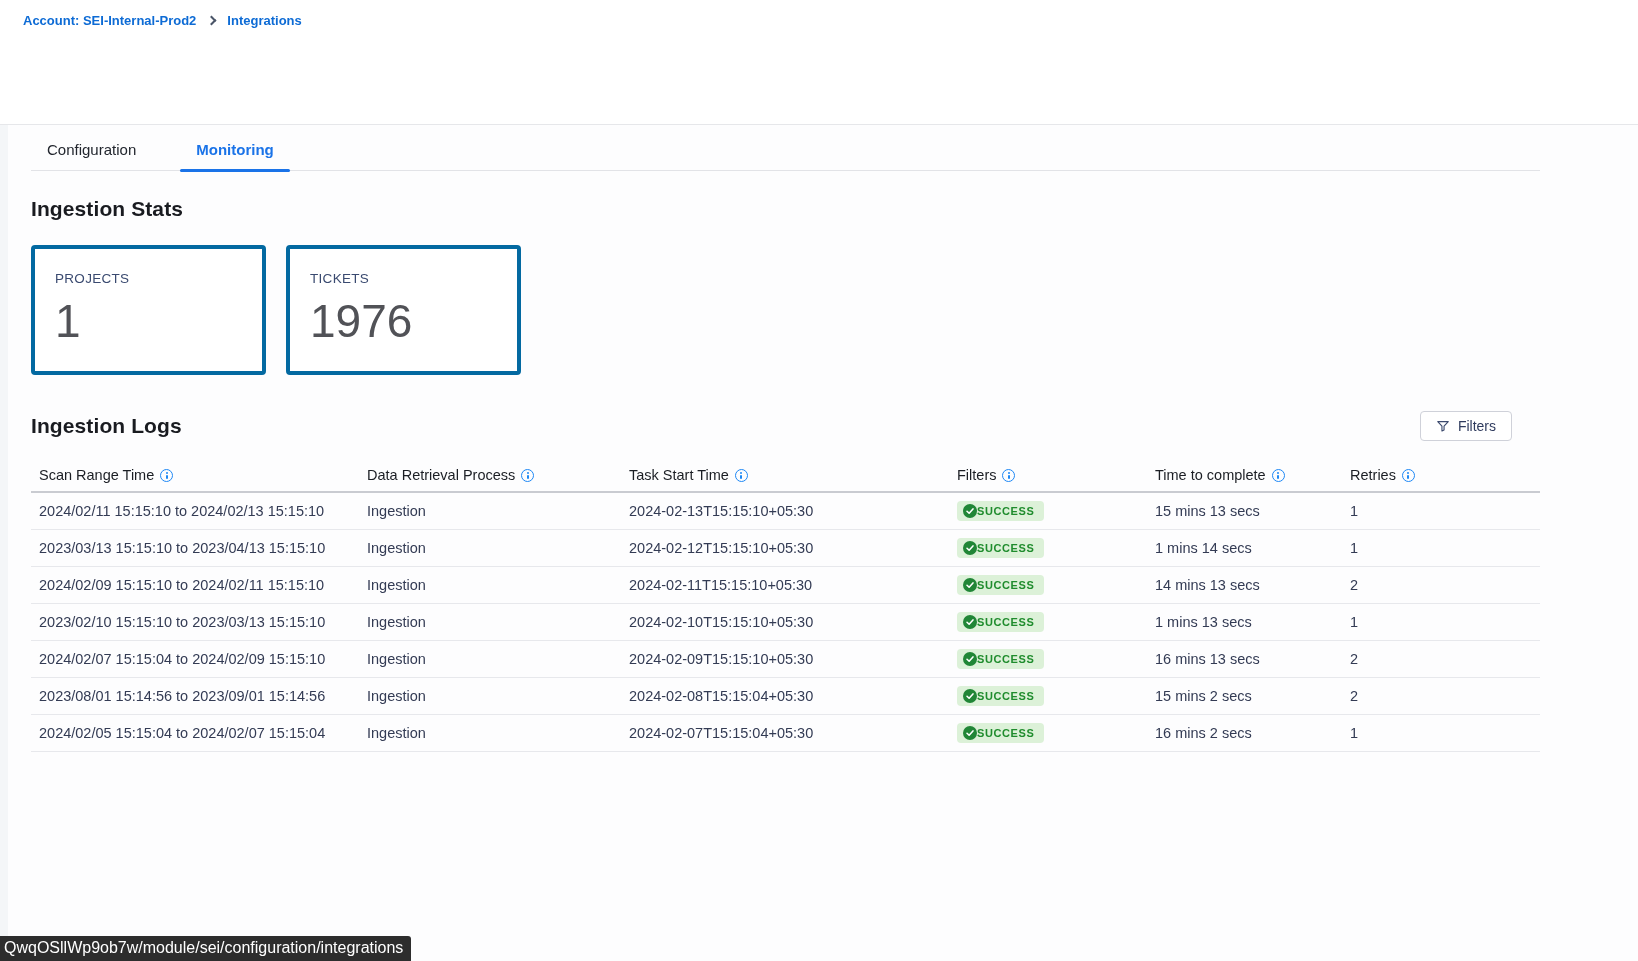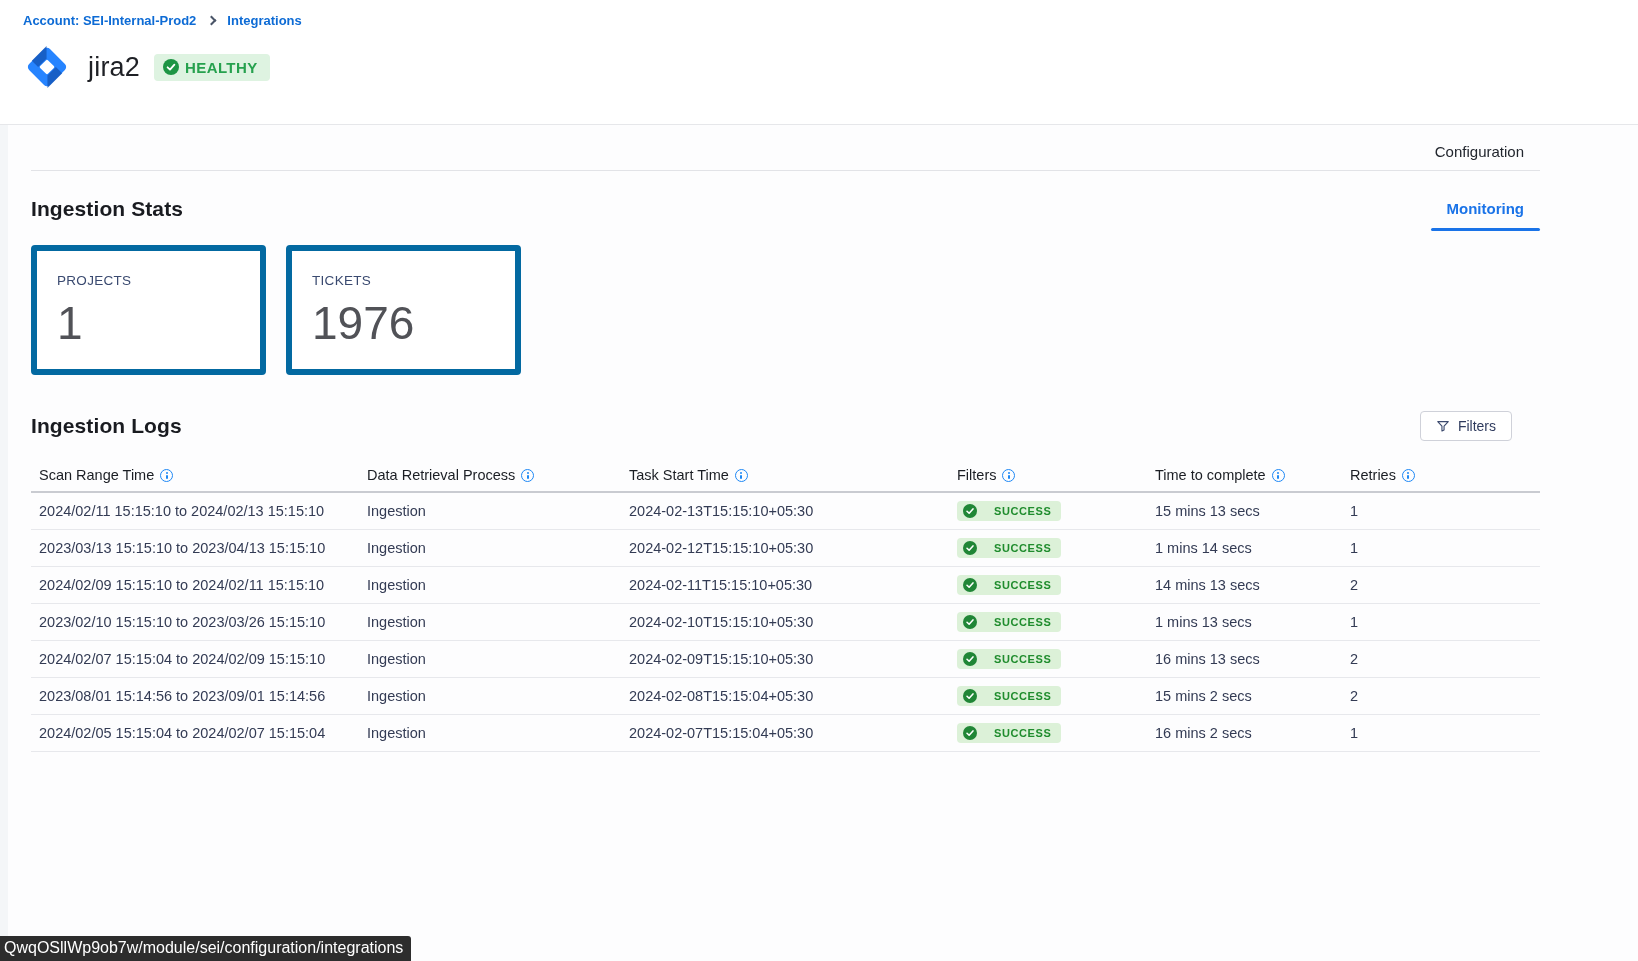--- a/index.html
+++ b/index.html
@@ -57,21 +57,20 @@
     margin-left: 31px;
     width: 1509px;
   }
 
   
   .tabs-bar {
     display: flex; align-items: flex-end; gap: 28px;
     border-bottom: 1px solid #e2e3e7;
     padding-top: 18px;
     height: 46px;
-    flex-direction: column;
   }
   .tab {
     padding: 0 16px 12px 16px;
     font-size: 15px; color: #22262e; cursor: pointer;
     position: relative; white-space: nowrap;
   }
   .tab.active { color: #1a73e8; font-weight: 700; }
   .tab.active::after {
     content: ""; position: absolute; left: 0; right: 0; bottom: -1.5px;
     height: 2.5px; background: #1a73e8; border-radius: 2px;
@@ -80,21 +79,21 @@
   
   .section-heading {
     font-size: 21px; font-weight: 700; color: #191b20; letter-spacing: 0.1px;
   }
   .stats-heading { margin-top: 26px; }
 
   
   .stat-cards { display: flex; gap: 20px; margin-top: 24px; }
   .stat-card {
     width: 235px; height: 130px;
-    background: #ffffff; border: 6px solid #0369a1; border-radius: 4px;
+    background: #ffffff; border: 4px solid #0369a1; border-radius: 4px;
     padding: 22px 20px;
   }
   .stat-label {
     font-size: 13.5px; font-weight: 500; color: #3a4a70; letter-spacing: 0.3px;
   }
   .stat-value {
     margin-top: 8px; font-size: 46px; font-weight: 400; color: #515257;
   }
 
   
@@ -139,21 +138,21 @@
     content: ""; position: absolute; left: 50%; top: 5px;
     width: 2px; height: 4px; margin-left: -1px; background: #1e88f5; border-radius: 1px;
   }
   .t-body .t-row {
     height: 37px;
     border-bottom: 1px solid #e7e8ec;
     background: transparent;
     font-size: 14.5px; color: #333b54;
   }
   .status-badge {
-    display: inline-flex; align-items: center; gap: 17px;
+    display: inline-flex; align-items: center; gap: 0;
     background: #dcf1d8; border-radius: 4px; padding: 3px 10px 3px 6px;
   }
   .status-badge .badge-text {
     font-size: 11px; font-weight: 700; letter-spacing: 0.6px; color: #1f8c2d;
   }
   .status-badge .check-circle { width: 14px; height: 14px; }
 
   
   .url-tooltip {
     position: absolute; left: 0; bottom: 0;
@@ -166,36 +165,20 @@
 </head>
 <body>
 
 <div class="app-header">
   <div class="breadcrumb">
     <a>Account: SEI-Internal-Prod2</a>
     <span class="crumb-chevron"></span>
     <a>Integrations</a>
   </div>
 
-  <div class="title-row">
-    <svg class="jira-logo" viewBox="0 0 64 64">
-      <rect x="14.5" y="14.5" width="35" height="35" rx="5" transform="rotate(45 32 32)" fill="#2684ff"></rect>
-      <path d="M31.5 7 L14 24.5 L21.5 32 L31.5 22 Z" fill="#1558bc" opacity="0.85"></path>
-      <path d="M32.5 57 L50 39.5 L42.5 32 L32.5 42 Z" fill="#1558bc" opacity="0.85"></path>
-      <rect x="25.5" y="25.5" width="13" height="13" rx="1.5" transform="rotate(45 32 32)" fill="#ffffff"></rect>
-    </svg>
-    <span class="integration-title">jira2</span>
-    <span class="health-badge">
-      <svg class="check-circle" viewBox="0 0 16 16">
-        <circle cx="8" cy="8" r="8" fill="#1d9544"></circle>
-        <path d="M4.6 8.3 L7 10.6 L11.4 5.6" stroke="#ffffff" stroke-width="1.8" fill="none" stroke-linecap="round" stroke-linejoin="round"></path>
-      </svg>
-      <span>HEALTHY</span>
-    </span>
-  </div>
 </div>
 
 <div class="content-shell">
   <div class="left-gutter"></div>
   <div class="content">
 
     <div class="tabs-bar">
       <div class="tab">Configuration</div>
       <div class="tab active">Monitoring</div>
     </div>
@@ -299,21 +282,21 @@
                   <path d="M4.6 8.3 L7 10.6 L11.4 5.6" stroke="#ffffff" stroke-width="1.8" fill="none" stroke-linecap="round" stroke-linejoin="round"></path>
                 </svg>
               <span class="badge-text">SUCCESS</span>
             </span>
           </div>
           <div class="t-cell">14 mins 13 secs</div>
           <div class="t-cell">2</div>
         </div>
 
         <div class="t-row">
-          <div class="t-cell">2023/02/10 15:15:10 to 2023/03/26 15:15:10</div>
+          <div class="t-cell">2023/02/10 15:15:10 to 2023/03/13 15:15:10</div>
           <div class="t-cell">Ingestion</div>
           <div class="t-cell">2024-02-10T15:15:10+05:30</div>
           <div class="t-cell">
             <span class="status-badge">
               <svg class="check-circle" viewBox="0 0 16 16">
                   <circle cx="8" cy="8" r="8" fill="#208636"></circle>
                   <path d="M4.6 8.3 L7 10.6 L11.4 5.6" stroke="#ffffff" stroke-width="1.8" fill="none" stroke-linecap="round" stroke-linejoin="round"></path>
                 </svg>
               <span class="badge-text">SUCCESS</span>
             </span>

